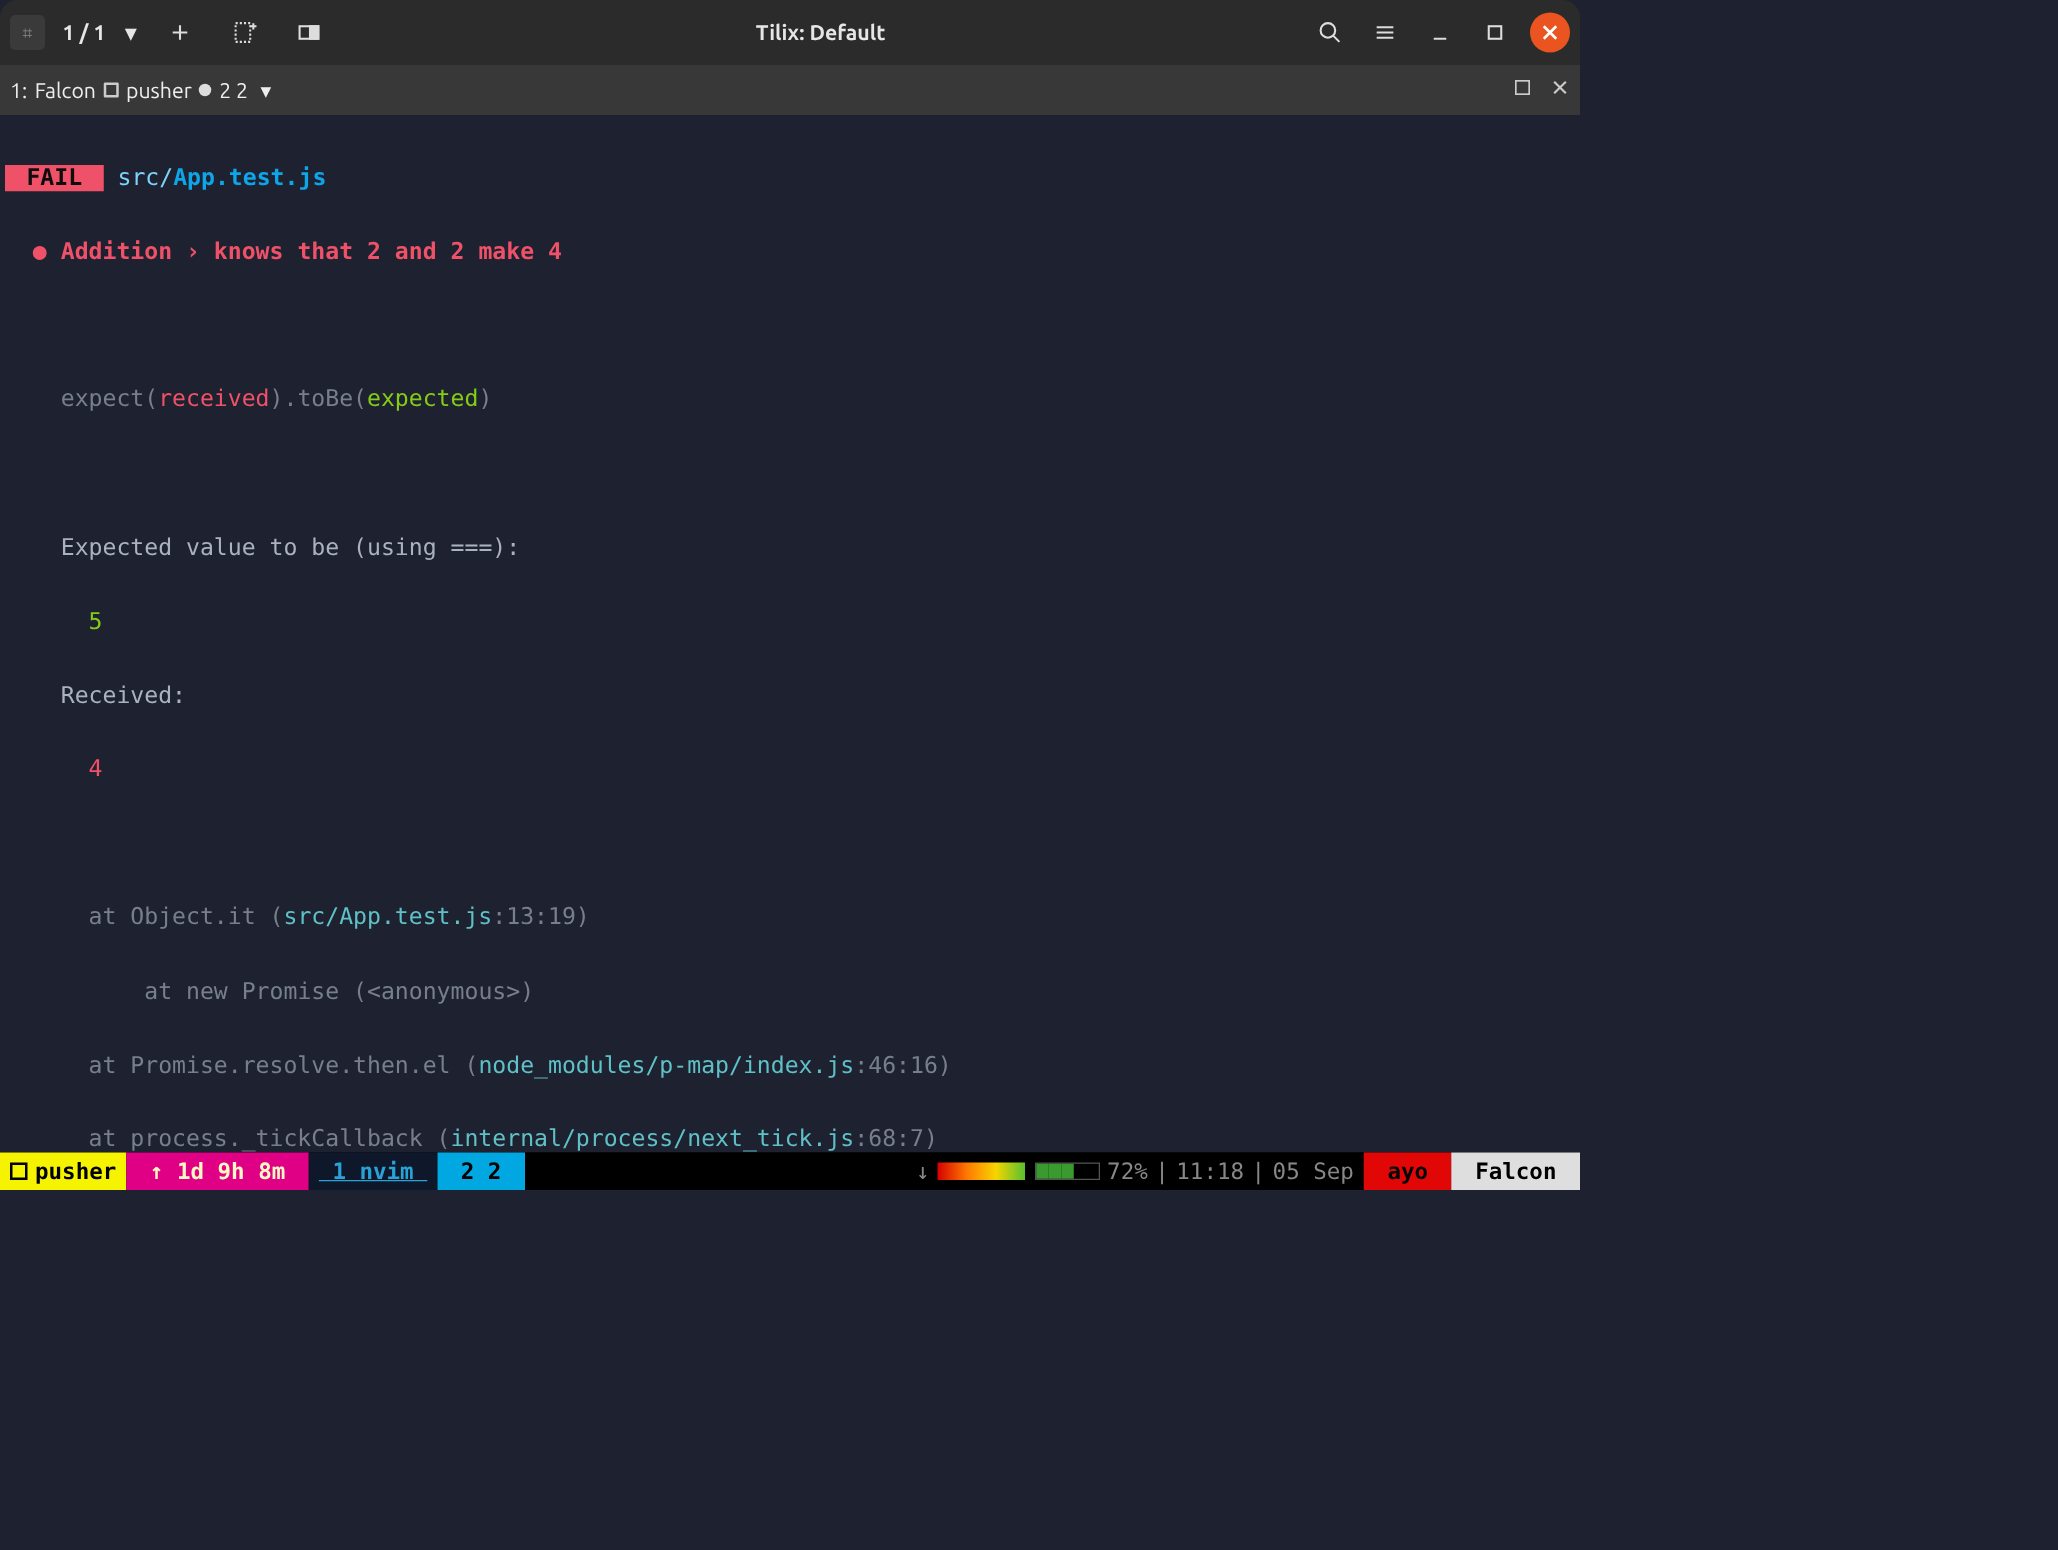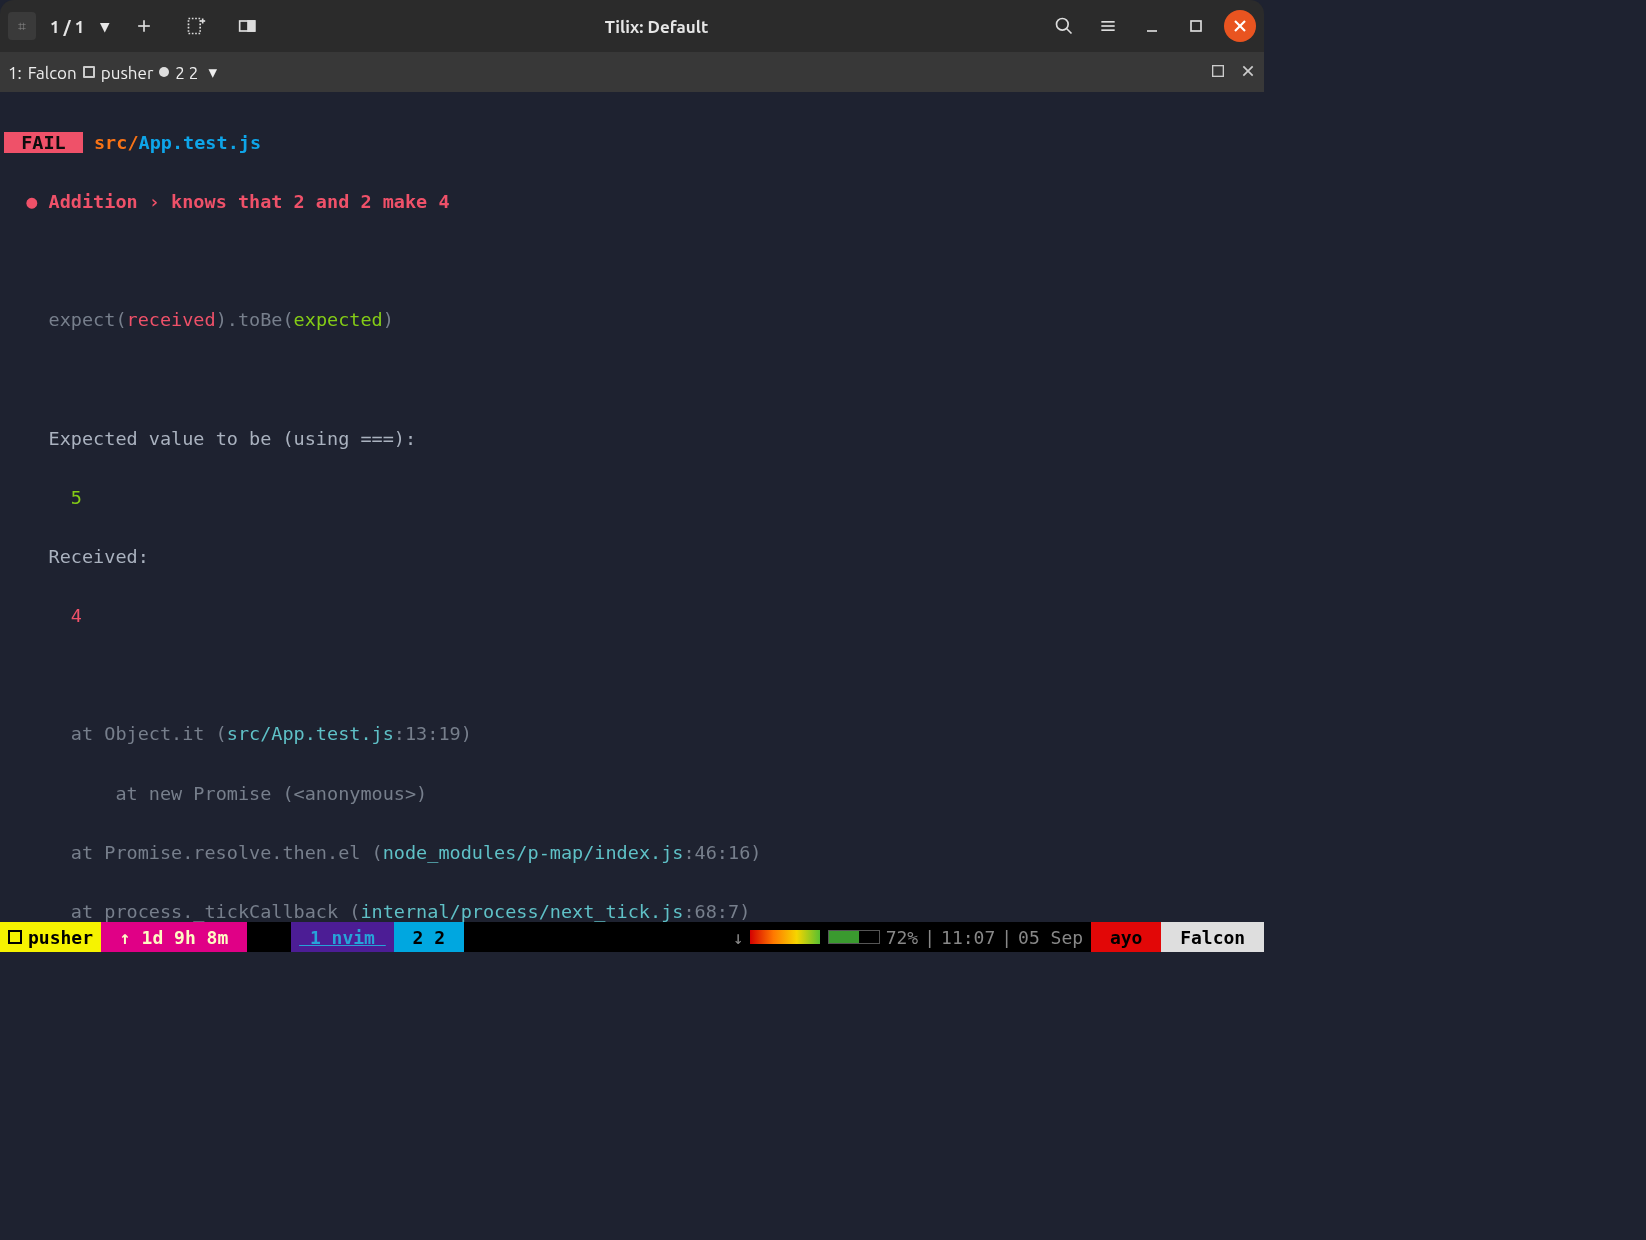--- a/index.html
+++ b/index.html
@@ -58,21 +58,21 @@
   .tabbar .tab-btn{cursor:pointer;font-size:18px;color:#ccc;}
 
   
   .term {
     padding: 6px 4px 0 4px;
     white-space: pre;
     line-height: 1.6;
     font-size: 18.5px;
   }
   .fail-badge { background:#ef5169; color:#0d0d0d; font-weight:bold; padding:0 6px; }
-  .path-dim { color:#f97316;font-weight:bold; }
+  .path-dim { color:#7dd3fc; }
   .path-file { color:#0ea5e9; font-weight:bold; }
   .bullet-red { color:#ef5169; }
   .red-bold { color:#ef5169; font-weight:bold; }
   .gray { color:#777f8c;margin-top:44px; }
   .red { color:#ef5169; }
   .green { color:#84cc16; }
   .cyan { color:#5fc1c7; }
   .check-green { color:#8fbf4f; }
   .x-red { color:#ef5169; }
 
@@ -83,21 +83,21 @@
     display:flex;
     font-size:18px; font-weight:bold;
     font-family:'DejaVu Sans Mono', monospace;
     background:#000;
     color:#d0d0d0;
   }
   .sb-seg { display:flex;align-items:center;padding:0 8px; white-space:pre;}
   .sb-pusher { background:#f6f300; color:#000; }
   .sb-pusher .sq{display:inline-block;width:14px;height:14px;border:2px solid #000;margin-right:6px;}
   .sb-uptime { background:#e00086; color:#fef9c3; }
-  .sb-nvim { background:#4c1d95;margin-left:44px; }
+  .sb-nvim { background:#0f172a; }
   .sb-nvim a{ color:#27a3d8; text-decoration:underline;}
   .sb-win { background:#00a7e0; color:#000; }
   .sb-spacer { flex:1; background:#000; display:flex;align-items:center;justify-content:flex-end;padding-right:8px; gap:6px;font-weight:normal;color:#888;}
   .sb-ayo { background:#e20707; color:#000; font-weight:bold;}
   .sb-host { background:#dedede; color:#000; font-weight:bold;}
 
   .battbar{display:inline-flex;height:14px;border:1px solid #555;}
   .battbar span{width:10px;height:100%;}
   .batt-gradient{display:inline-block;width:70px;height:14px;background:linear-gradient(to right,#d40000,#ff7800,#f6d500,#58c031);margin-right:2px;}
   
@@ -231,19 +231,19 @@
     <span class="batt-gradient"></span>
     <span class="battbar">
         <span style="background:#3a9a2f"></span>
         <span style="background:#3a9a2f"></span>
         <span style="background:#3a9a2f"></span>
         <span></span>
         <span></span>
       </span>
     <span>72%</span>
     <span> | </span>
-    <span>11:07</span>
+    <span>11:18</span>
     <span> | </span>
     <span>05 Sep</span>
   </div>
   <div class="sb-seg sb-ayo"><span> ayo </span></div>
   <div class="sb-seg sb-host"><span> Falcon </span></div>
 </div>
 
 </body></html>

